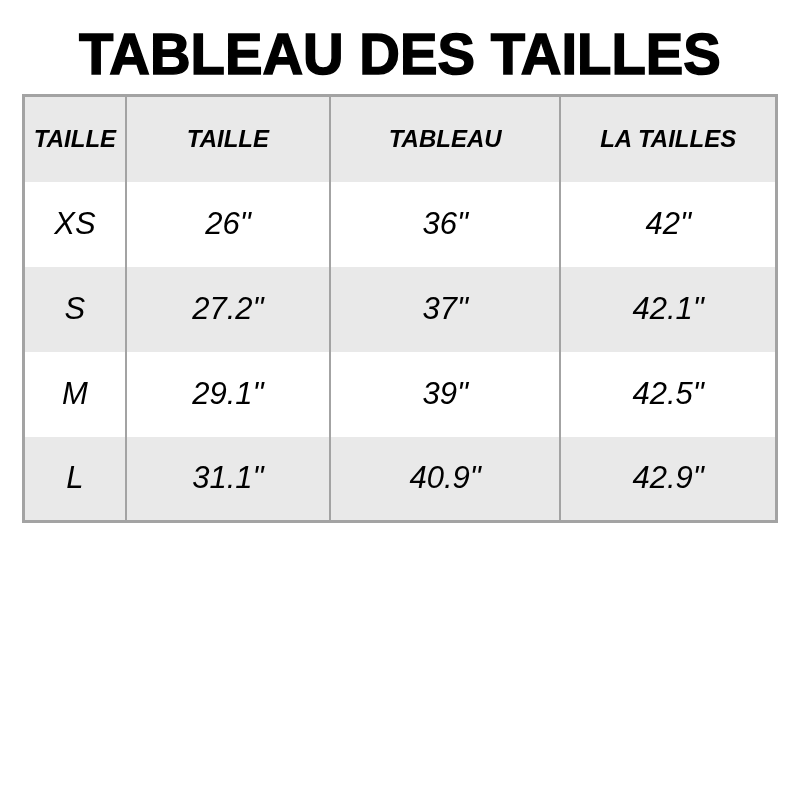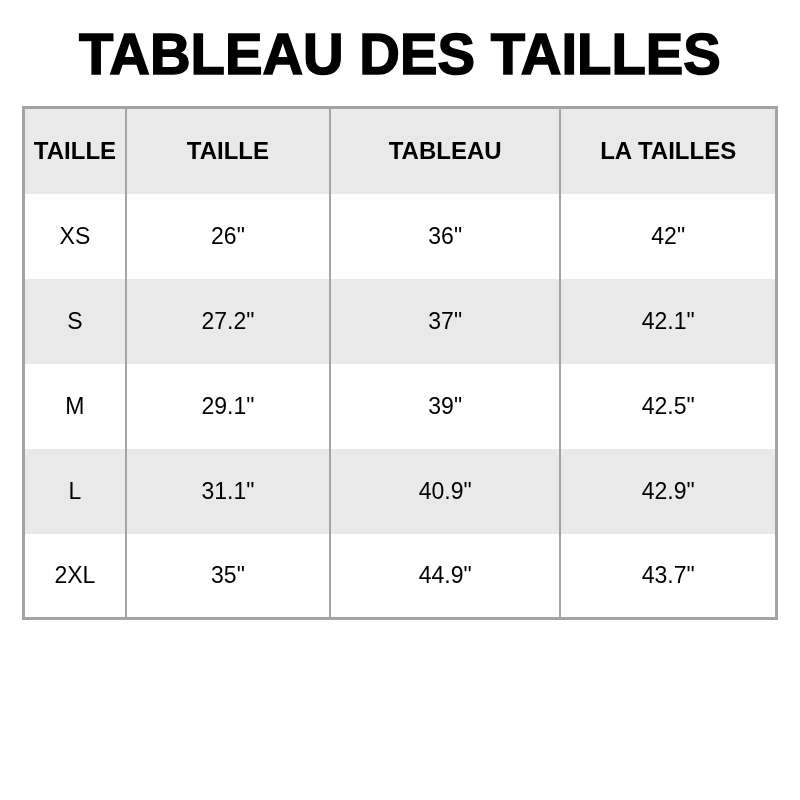--- a/index.html
+++ b/index.html
@@ -15,21 +15,21 @@
     height: 80px;
     line-height: 80px;
     text-align: center;
     font-size: 58px;
     font-weight: bold;
     letter-spacing: 0px;
     -webkit-text-stroke: 1.5px #000;
     white-space: nowrap;
     transform: scaleX(0.97);
   }
-  .chart-wrap { margin: 12px 22px; }
+  .chart-wrap { margin: 0 22px; font-style: italic; }
   table.size-table {
     width: 100%;
     border-collapse: collapse;
     table-layout: fixed;
     border: 3px solid #a3a3a3;
   }
   col.c1 { width: 13.6%; }
   col.c2 { width: 27.1%; }
   col.c3 { width: 30.6%; }
   col.c4 { width: 28.7%; }
@@ -38,21 +38,21 @@
     text-align: center;
     vertical-align: middle;
     padding: 0;
     overflow: hidden;
   }
   th:first-child, td:first-child { border-left: none; }
   thead tr { height: 86px; background: #e9e9e9; }
   tbody tr { height: 85px; background: #ffffff; }
   tbody tr:nth-child(even) { background: #e9e9e9; }
   th { font-size: 24px; font-weight: bold; white-space: nowrap; }
-  td { font-size: 23px; font-weight: normal; text-align: center; }
+  td { font-size: 31px; font-weight: normal; text-align: center; }
 </style>
 </head>
 <body>
 
 <h1 class="title">TABLEAU DES TAILLES</h1>
 
 <div class="chart-wrap">
   <table class="size-table">
     <colgroup>
       <col class="c1">
@@ -86,21 +86,15 @@
         <td>29.1"</td>
         <td>39"</td>
         <td>42.5"</td>
       </tr>
       <tr>
         <td>L</td>
         <td>31.1"</td>
         <td>40.9"</td>
         <td>42.9"</td>
       </tr>
-      <tr>
-        <td>2XL</td>
-        <td>35"</td>
-        <td>44.9"</td>
-        <td>43.7"</td>
-      </tr>
     </tbody>
   </table>
 </div>
 
 </body></html>

